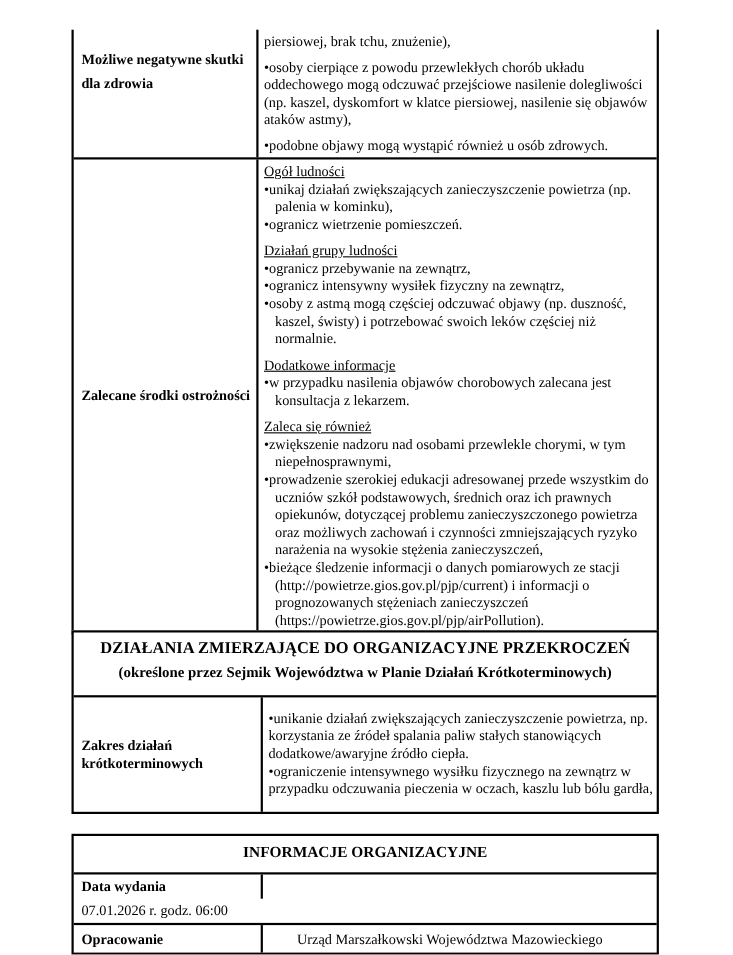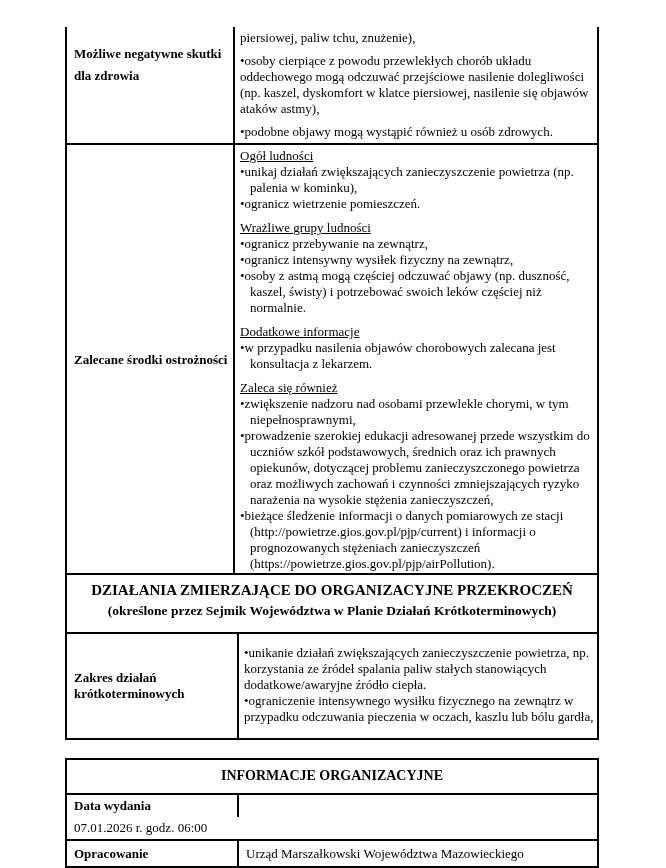--- a/index.html
+++ b/index.html
@@ -37,47 +37,47 @@
   .kv-label { align-items:flex-start; justify-content:center; }
   .kv-value { display:flex; flex-direction:column; justify-content:center; padding-left:7px; }
   .r1 { min-height:112px; }
   .r2 { min-height:410px; }
   .t1 { top:27px; }
   .t2 { top:573px; }
   .t2 .thead { min-height:57px; }
   .t2 .trow.content { min-height:106px; }
   .t3 { top:758px; }
   .t3 .row1 { min-height:34px;flex-direction:column; }
-  .t3 .row2 { min-height:27px; }
+  .t3 .row2 { min-height:27px;gap:24px; }
 </style>
 </head>
 <body>
 
 <div class="page">
 
   <div class="tbl cut-top t1">
 
     <div class="trow r1">
       <div class="cell-label label-loose">Możliwe negatywne skutki dla zdrowia</div>
       <div class="cell-body">
-        <p>piersiowej, paliw tchu, znużenie),</p>
+        <p>piersiowej, brak tchu, znużenie),</p>
         <p class="bullet gap">osoby cierpiące z powodu przewlekłych chorób układu oddechowego mogą odczuwać przejściowe nasilenie dolegliwości (np. kaszel, dyskomfort w klatce piersiowej, nasilenie się objawów ataków astmy),</p>
         <p class="bullet gap">podobne objawy mogą wystąpić również u osób zdrowych.</p>
       </div>
     </div>
 
     <div class="trow sep r2">
       <div class="cell-label vcenter">Zalecane środki ostrożności</div>
       <div class="cell-body">
 
         <p class="ghead">Ogół ludności</p>
         <p class="bullet hang">unikaj działań zwiększających zanieczyszczenie powietrza (np. palenia w kominku),</p>
         <p class="bullet hang">ogranicz wietrzenie pomieszczeń.</p>
 
-        <p class="ghead gap8">Wrażliwe grupy ludności</p>
+        <p class="ghead gap8">Działań grupy ludności</p>
         <p class="bullet hang">ogranicz przebywanie na zewnątrz,</p>
         <p class="bullet hang">ogranicz intensywny wysiłek fizyczny na zewnątrz,</p>
         <p class="bullet hang">osoby z astmą mogą częściej odczuwać objawy (np. duszność, kaszel, świsty) i potrzebować swoich leków częściej niż normalnie.</p>
 
         <p class="ghead gap8">Dodatkowe informacje</p>
         <p class="bullet hang">w przypadku nasilenia objawów chorobowych zalecana jest konsultacja z lekarzem.</p>
 
         <p class="ghead gap8">Zaleca się również</p>
         <p class="bullet hang">zwiększenie nadzoru nad osobami przewlekle chorymi, w tym niepełnosprawnymi,</p>
         <p class="bullet hang">prowadzenie szerokiej edukacji adresowanej przede wszystkim do uczniów szkół podstawowych, średnich oraz ich prawnych opiekunów, dotyczącej problemu zanieczyszczonego powietrza oraz możliwych zachowań i czynności zmniejszających ryzyko narażenia na wysokie stężenia zanieczyszczeń,</p>

